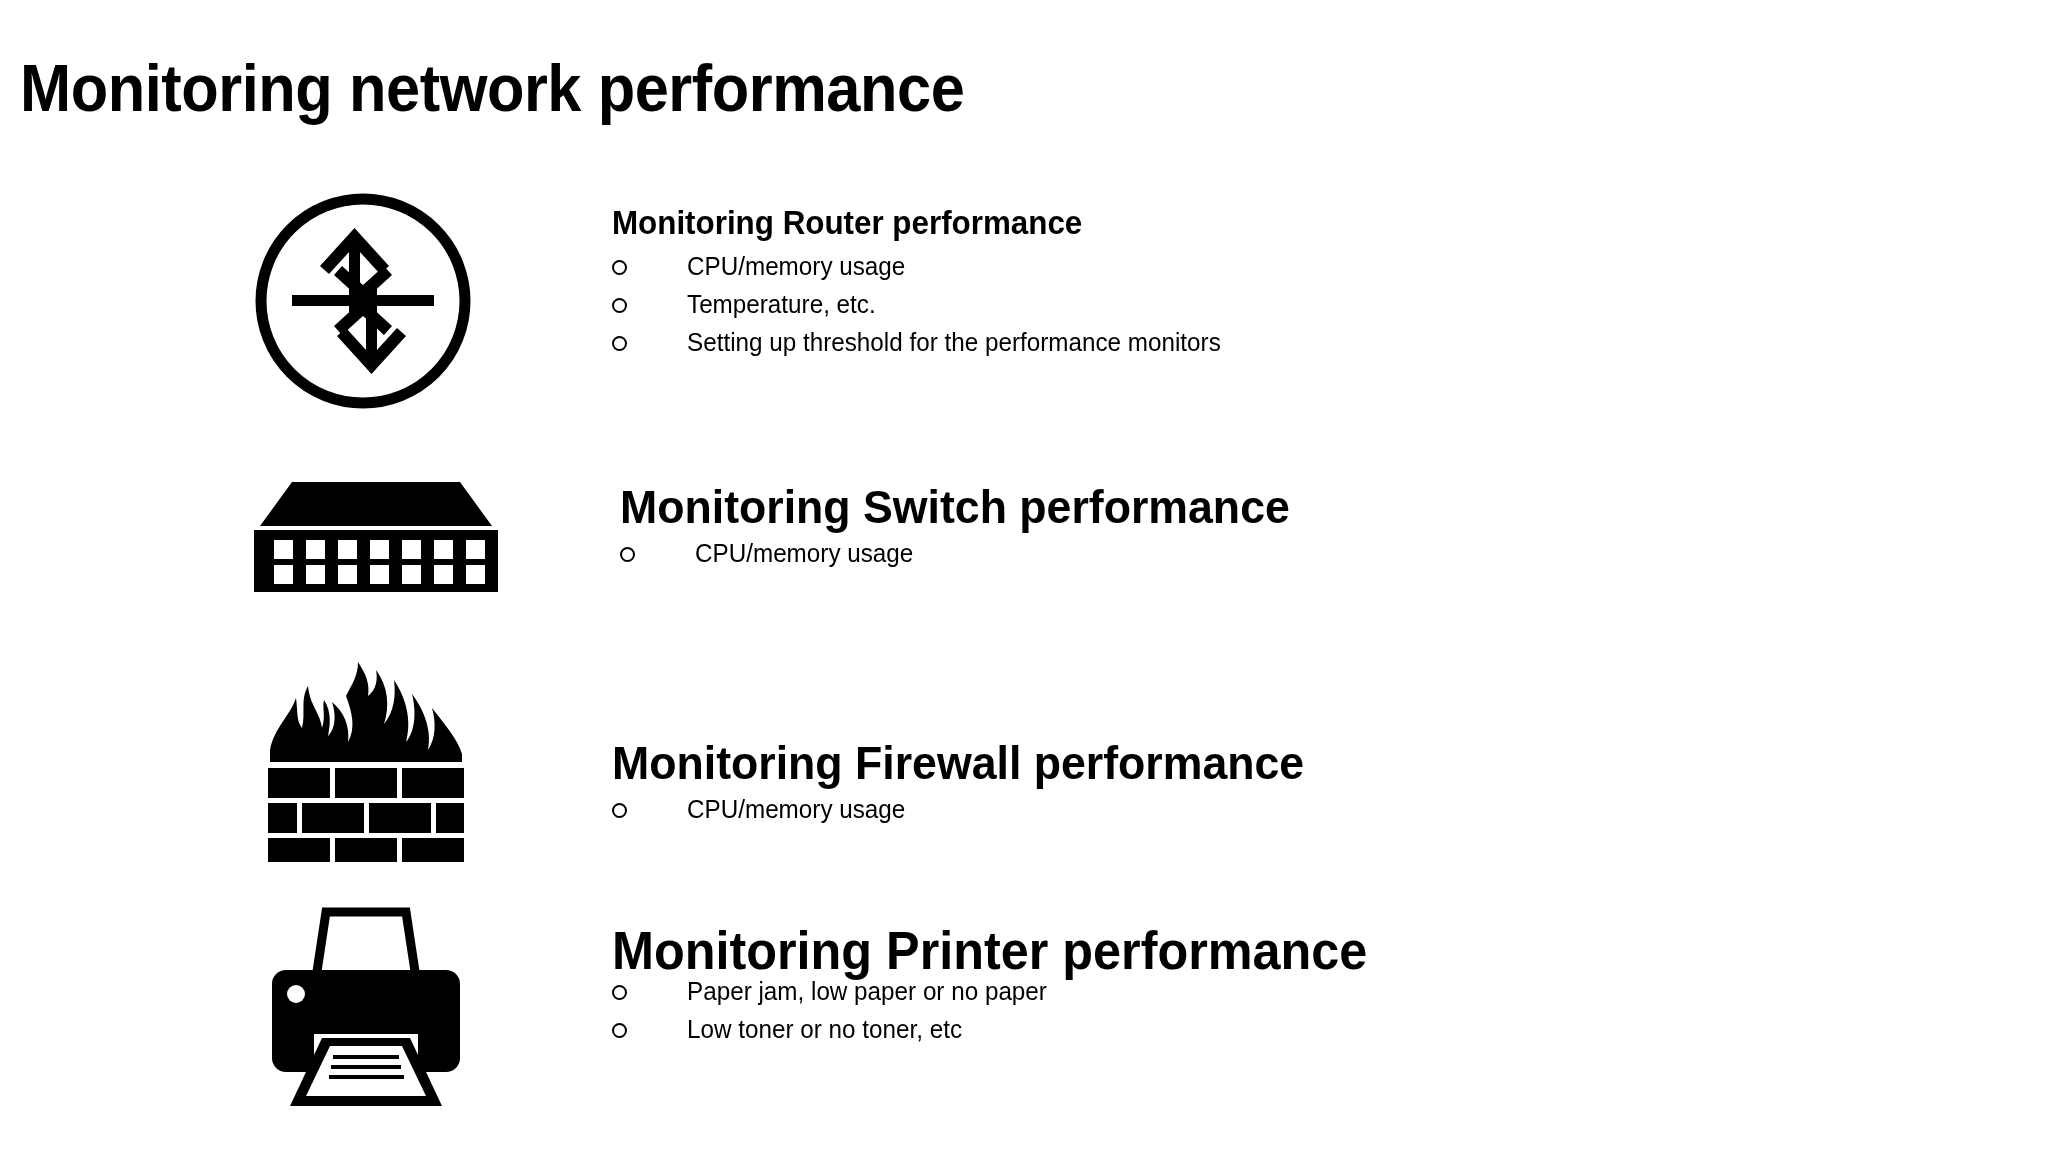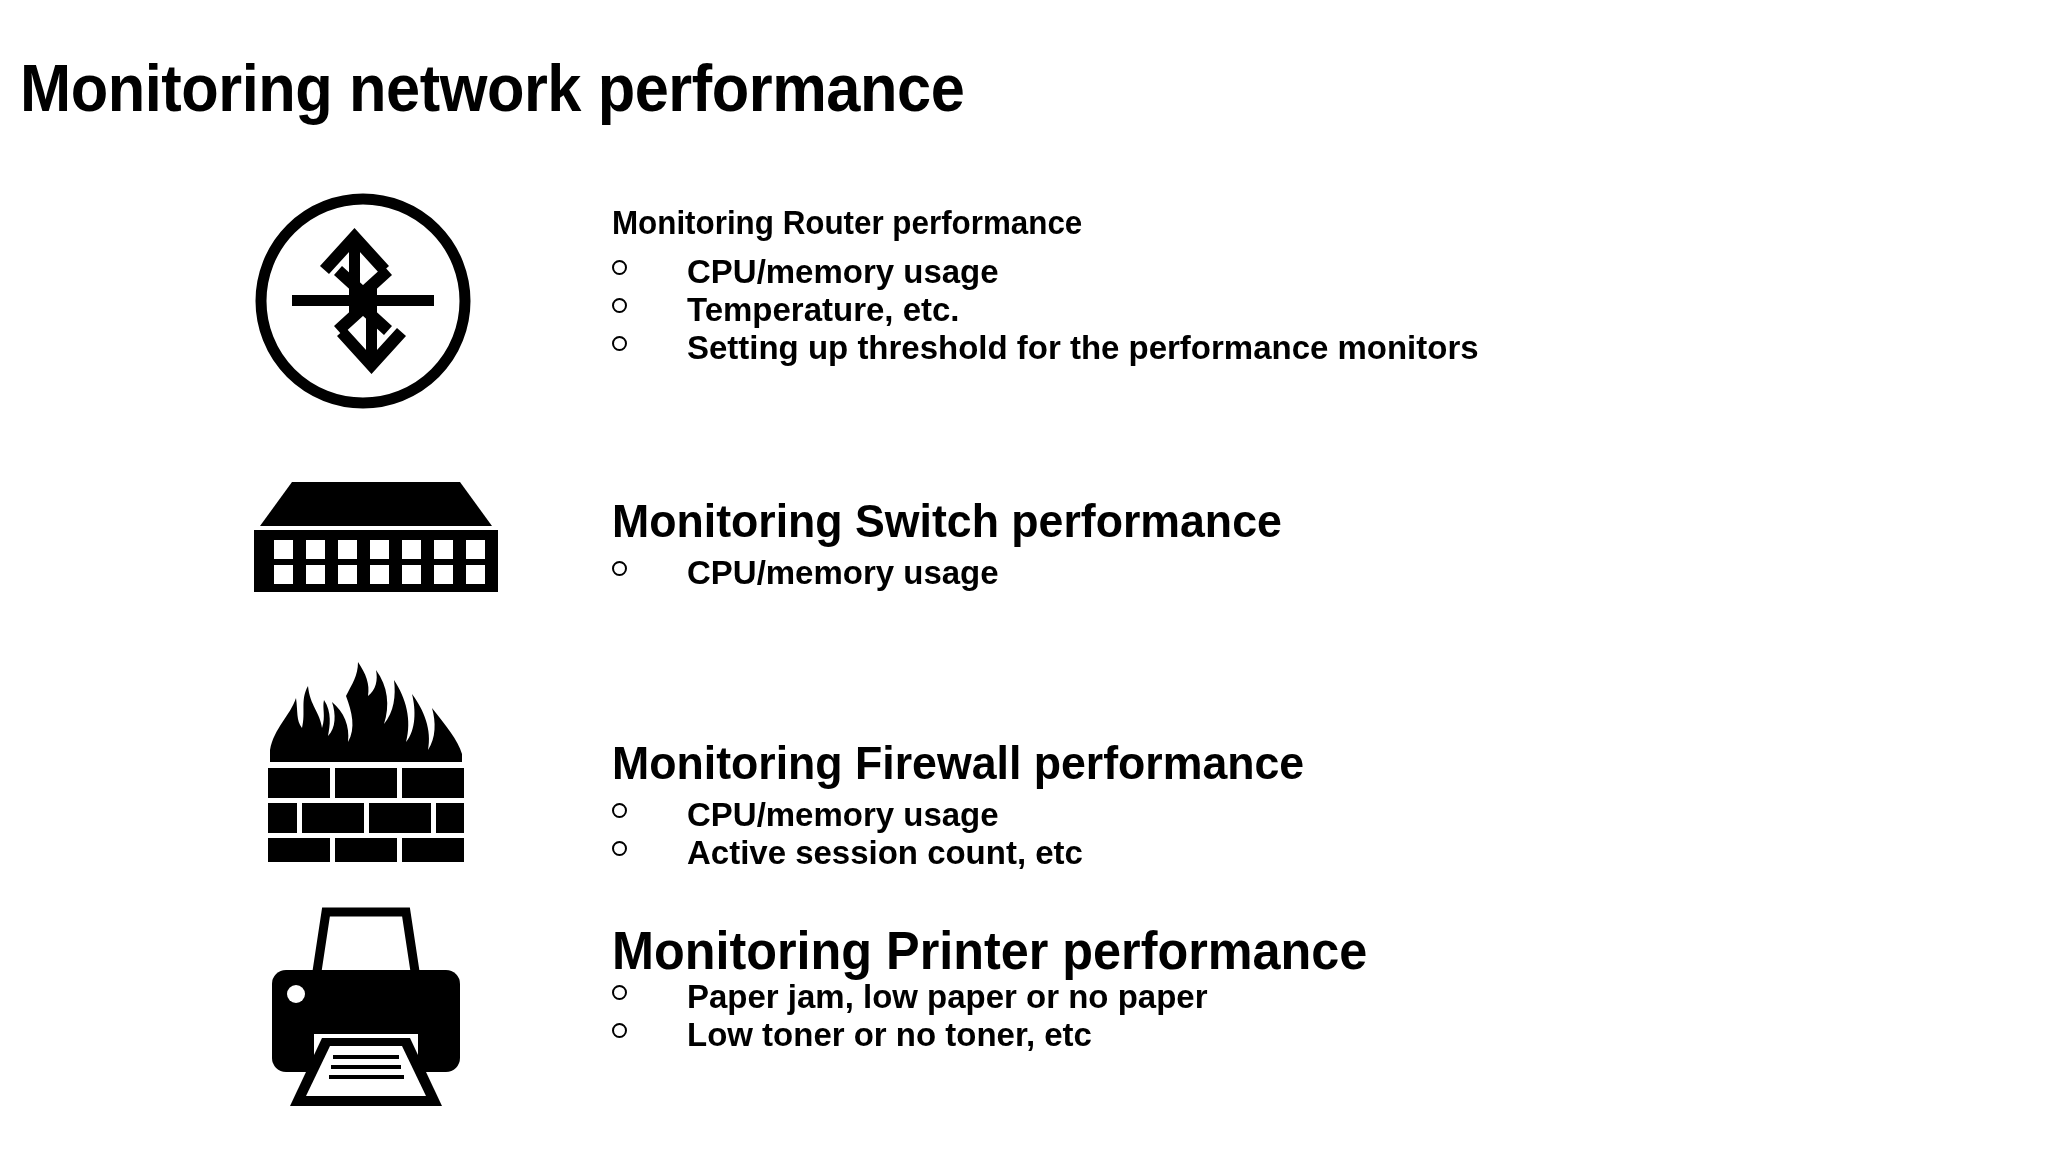--- a/index.html
+++ b/index.html
@@ -49,22 +49,22 @@
     transform: scaleX(0.95);
     transform-origin: left top;
   }
   .bullets {
     list-style: none;
     margin: 0;
     padding: 0;
   }
   .bullet {
     position: relative;
-    font-size: 34px;
-    font-weight: bold;
+    font-size: 25px;
+    font-weight: normal;
     line-height: 1.0;
     height: 38px;
     white-space: nowrap;
   }
   .bullet .marker {
     position: absolute;
     left: 0px;
     top: 6px;
     width: 15px;
     height: 15px;
@@ -80,21 +80,21 @@
     transform-origin: left top;
   }
 
   
   #section-router   { left: 0;  top: 190px; }
   #section-switch   { left: 0;  top: 478px; }
   #section-firewall { left: 0;  top: 650px; }
   #section-printer  { left: 0;  top: 898px; }
 
   #section-router  .sec-body { top: 0px; margin-top: 16px; }
-  #section-switch  .sec-body { top: 18px; }
+  #section-switch  .sec-body { top: 4px; margin-left: 8px; }
   #section-firewall .sec-body { top: 56px; margin-top: 32px; }
   #section-printer .sec-body { top: 25px; }
 
   #section-router   .sec-heading { font-size: 33px; }
   #section-switch   .sec-heading { font-size: 47px; }
   #section-firewall .sec-heading { font-size: 47px; }
   #section-printer  .sec-heading { font-size: 53px; }
 
   #section-router   .bullets { margin-top: 13px; }
   #section-switch   .bullets { margin-top: 10px; }
@@ -233,24 +233,20 @@
     </svg>
   </div>
 
   <div class="sec-body">
     <div class="sec-heading">Monitoring Firewall performance</div>
     <ul class="bullets">
       <li class="bullet">
         <span class="marker"></span>
         <span class="btext">CPU/memory usage</span>
       </li>
-      <li class="bullet">
-        <span class="marker"></span>
-        <span class="btext">Active session count, etc</span>
-      </li>
     </ul>
   </div>
 </div>
 
 <div class="section" id="section-printer">
 
   <div class="sec-icon" id="icon-printer">
     <svg width="192" height="216" viewBox="0 0 192 216" aria-hidden="true">
 
       <path d="M 56 14 L 136 14 L 146 80 L 46 80 Z" fill="none" stroke="#000" stroke-width="9"></path>

